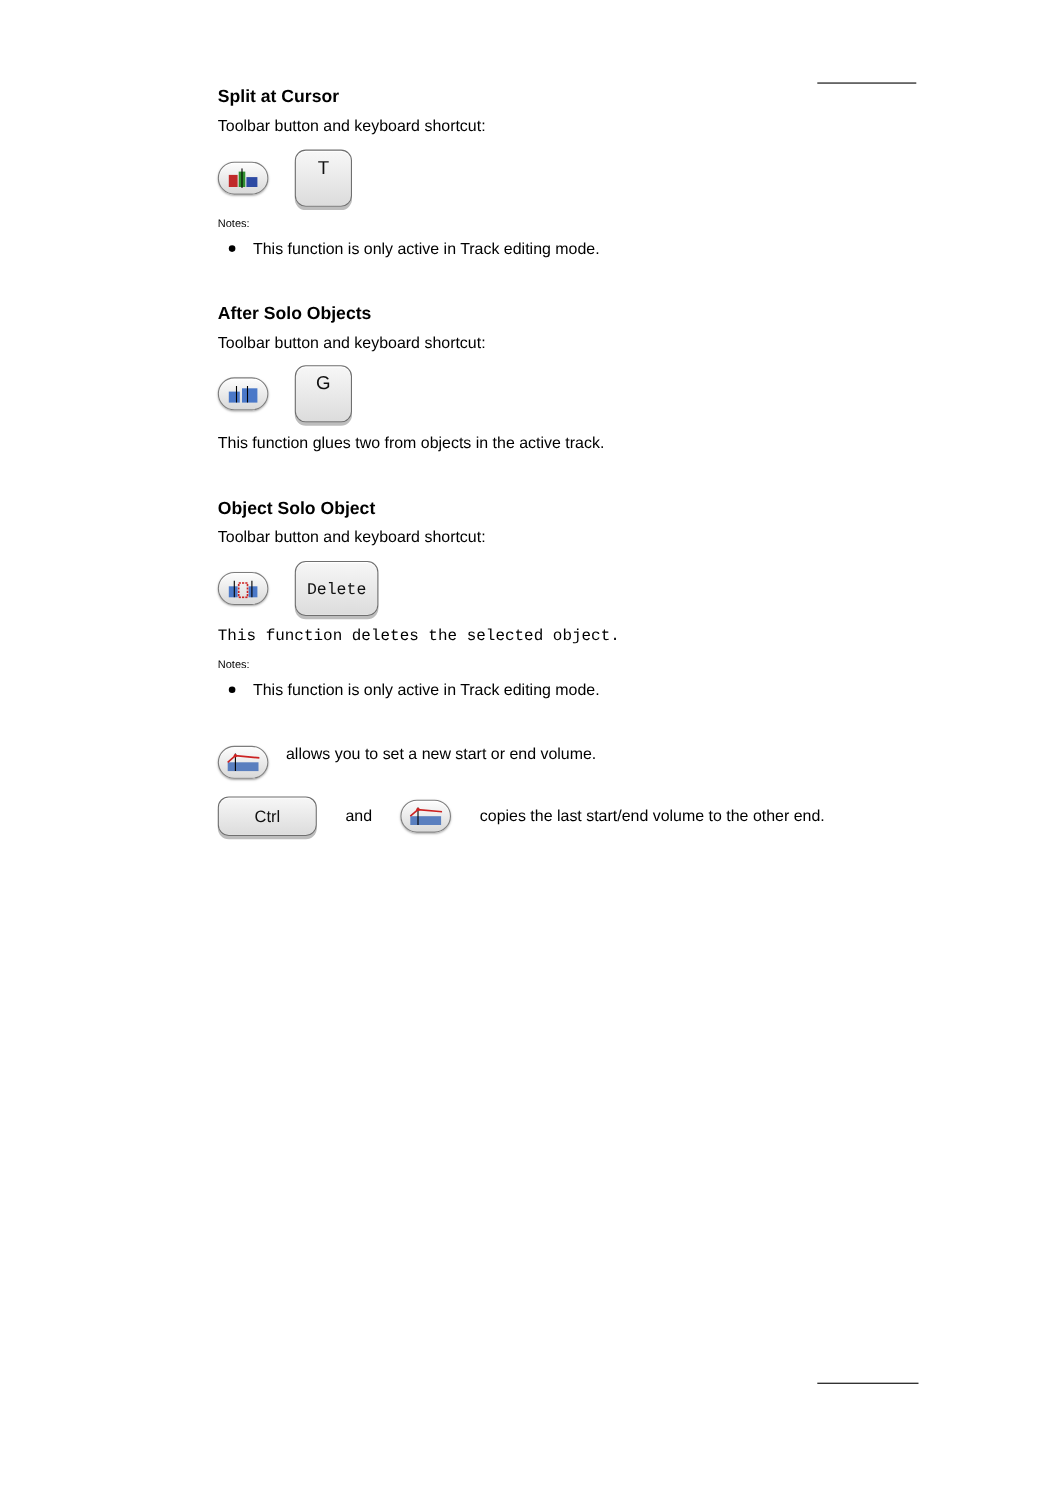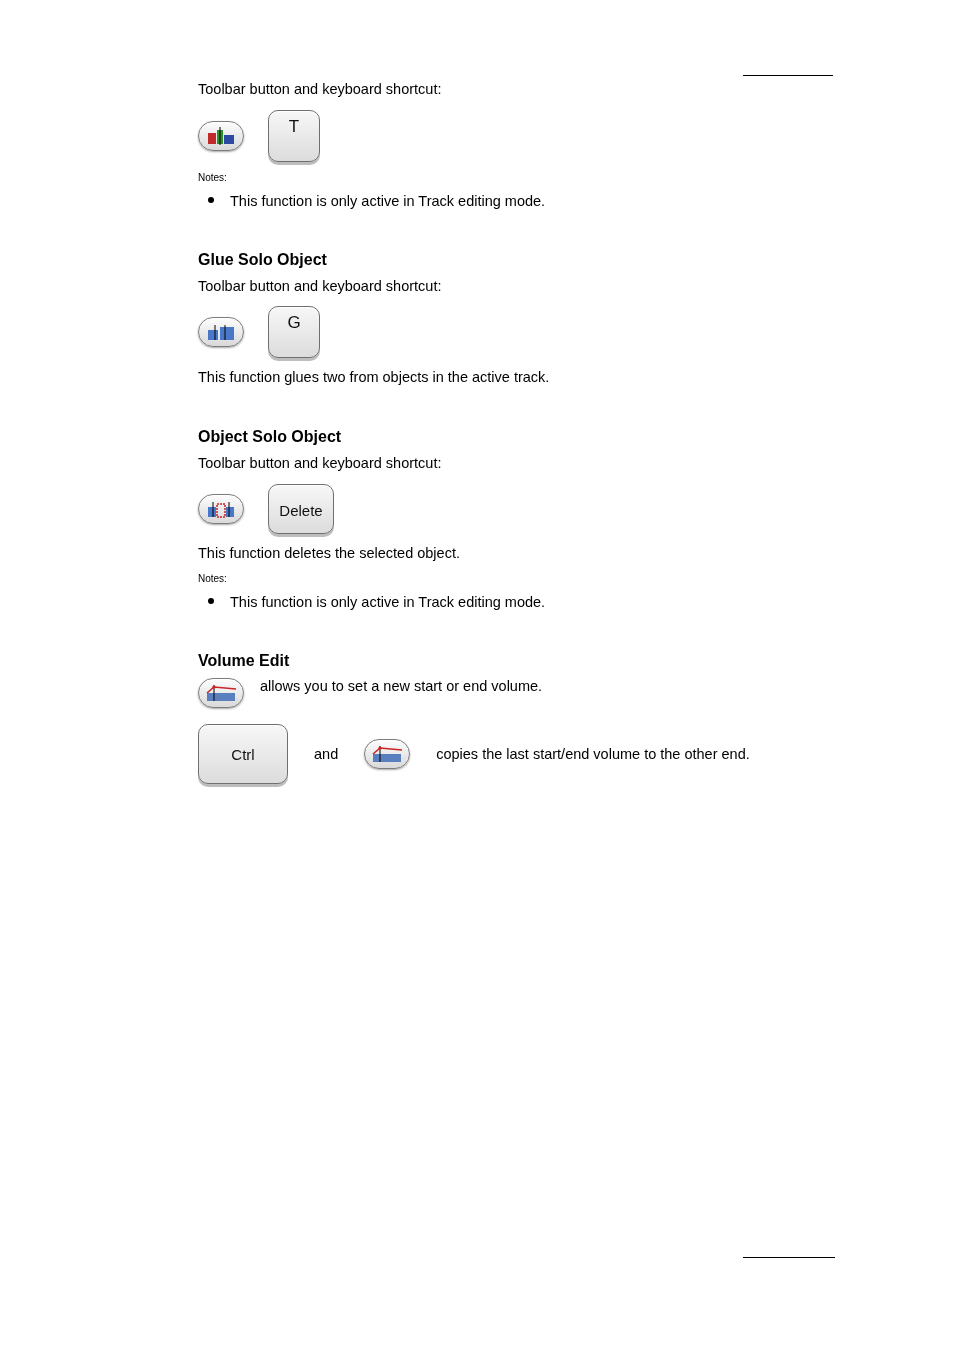--- a/index.html
+++ b/index.html
@@ -19,36 +19,37 @@
   ul.notes { list-style: none; padding-left: 0; margin-left: 0; }
   ul.notes li { position: relative; padding-left: 32px; font-size: 14.5px; line-height: 1.4; margin-bottom: 18px; }
   ul.notes li .bullet { position: absolute; left: 10px; top: 6px; width: 6px; height: 6px; background: #000; border-radius: 50%; }
 
   
   .tbtn { position: relative; width: 46px; height: 30px; border-radius: 15px; background: linear-gradient(#fdfdfd,#d9d9d9); border: 1px solid #7d7d7d; box-shadow: inset 0 1px 0 #fff, 0 1px 2px rgba(0,0,0,.35); display:flex; align-items:center; justify-content:center; }
   .tbtn svg { display:block; }
 
   
   .keycap { min-width: 52px; height: 52px; padding: 0 10px; border-radius: 10px; background: linear-gradient(#f7f7f7,#dcdcdc); border: 1px solid #6f6f6f; box-shadow: 0 3px 0 #bdbdbd, inset 0 1px 0 #fff; display:flex; align-items:flex-start; justify-content:center; font-size: 17px; color:#111; padding-top:6px; }
-  .keycap.medium { min-width: 66px; height: 50px; font-size: 15px; align-items:center; padding-top:4px; }
-  .keycap.wide { min-width: 90px; height: 60px; font-size: 15px; align-items:center; padding-top:0; }
+  .keycap.medium { min-width: 66px; height: 50px; font-size: 15px; align-items:center; padding-top:4px;font-family:Liberation Mono, monospace; }
+  .keycap.wide { min-width: 90px; height: 36px; font-size: 15px; align-items:center; padding-top:0; }
 
   .row-icon-only { display:flex; align-items:flex-start; gap:16px; margin-bottom:8px; }
   .row-ctrl { display:flex; align-items:center; gap:26px; margin-top:16px; margin-bottom:6px; }
   .inline-text { font-size: 14.5px; }
 </style>
 </head>
 <body>
 
 <div class="page-hr-top"></div>
 <div class="page-hr-bottom"></div>
 
 <div class="content">
 
   <div class="section">
+    <div class="sec-title">Split at Cursor</div>
     <div class="sec-desc">Toolbar button and keyboard shortcut:</div>
     <div class="row-toolbar">
       <div class="tbtn">
         <svg width="28" height="18" viewBox="0 0 28 18">
           <rect x="1" y="6" width="8" height="11" fill="#c02a2a"></rect>
           <rect x="10" y="3" width="6" height="14" fill="#2f8f2f"></rect>
           <rect x="17" y="8" width="10" height="9" fill="#2d4aa3"></rect>
           <line x1="13" y1="0" x2="13" y2="18" stroke="#000" stroke-width="1"></line>
         </svg>
       </div>
@@ -56,21 +57,21 @@
           <span>T</span>
         </div>
     </div>
     <div class="notes-intro">Notes:</div>
     <ul class="notes">
       <li><span class="bullet"></span><span>This function is only active in Track editing mode.</span></li>
     </ul>
   </div>
 
   <div class="section">
-    <div class="sec-title">Glue Solo Object</div>
+    <div class="sec-title">After Solo Objects</div>
     <div class="sec-desc">Toolbar button and keyboard shortcut:</div>
     <div class="row-toolbar">
       <div class="tbtn">
         <svg width="28" height="18" viewBox="0 0 28 18">
           <rect x="1" y="7" width="10" height="10" fill="#4a78c8"></rect>
           <rect x="13" y="4" width="14" height="13" fill="#4a78c8"></rect>
           <line x1="8" y1="2" x2="8" y2="17" stroke="#000" stroke-width="1"></line>
           <line x1="18" y1="2" x2="18" y2="17" stroke="#000" stroke-width="1"></line>
         </svg>
       </div>
@@ -91,29 +92,28 @@
           <rect x="19" y="7" width="8" height="10" fill="#4a78c8"></rect>
           <rect x="10" y="4" width="8" height="13" fill="none" stroke="#c22" stroke-width="1.5" stroke-dasharray="2 1"></rect>
           <line x1="6" y1="2" x2="6" y2="17" stroke="#000" stroke-width="1"></line>
           <line x1="22" y1="2" x2="22" y2="17" stroke="#000" stroke-width="1"></line>
         </svg>
       </div>
       <div class="keycap medium">
           <span>Delete</span>
         </div>
     </div>
-    <div class="sec-desc" style="margin-top:6px;">This function deletes the selected object.</div>
+    <div class="sec-desc" style="margin-top:6px;font-family:Liberation Mono, monospace;">This function deletes the selected object.</div>
     <div class="notes-intro">Notes:</div>
     <ul class="notes">
       <li><span class="bullet"></span><span>This function is only active in Track editing mode.</span></li>
     </ul>
   </div>
 
   <div class="section">
-    <div class="sec-title">Volume Edit</div>
     <div class="row-icon-only">
       <div class="tbtn">
         <svg width="30" height="18" viewBox="0 0 30 18">
           <rect x="1" y="9" width="28" height="8" fill="#5a7fbf"></rect>
           <line x1="8" y1="1" x2="8" y2="17" stroke="#000" stroke-width="1"></line>
           <polyline points="1,9 8,3 30,5" fill="none" stroke="#c22" stroke-width="1.5"></polyline>
           <circle cx="8" cy="3" r="1.6" fill="#c22"></circle>
         </svg>
       </div>
       <span class="inline-text"> allows you to set a new start or end volume.</span>

